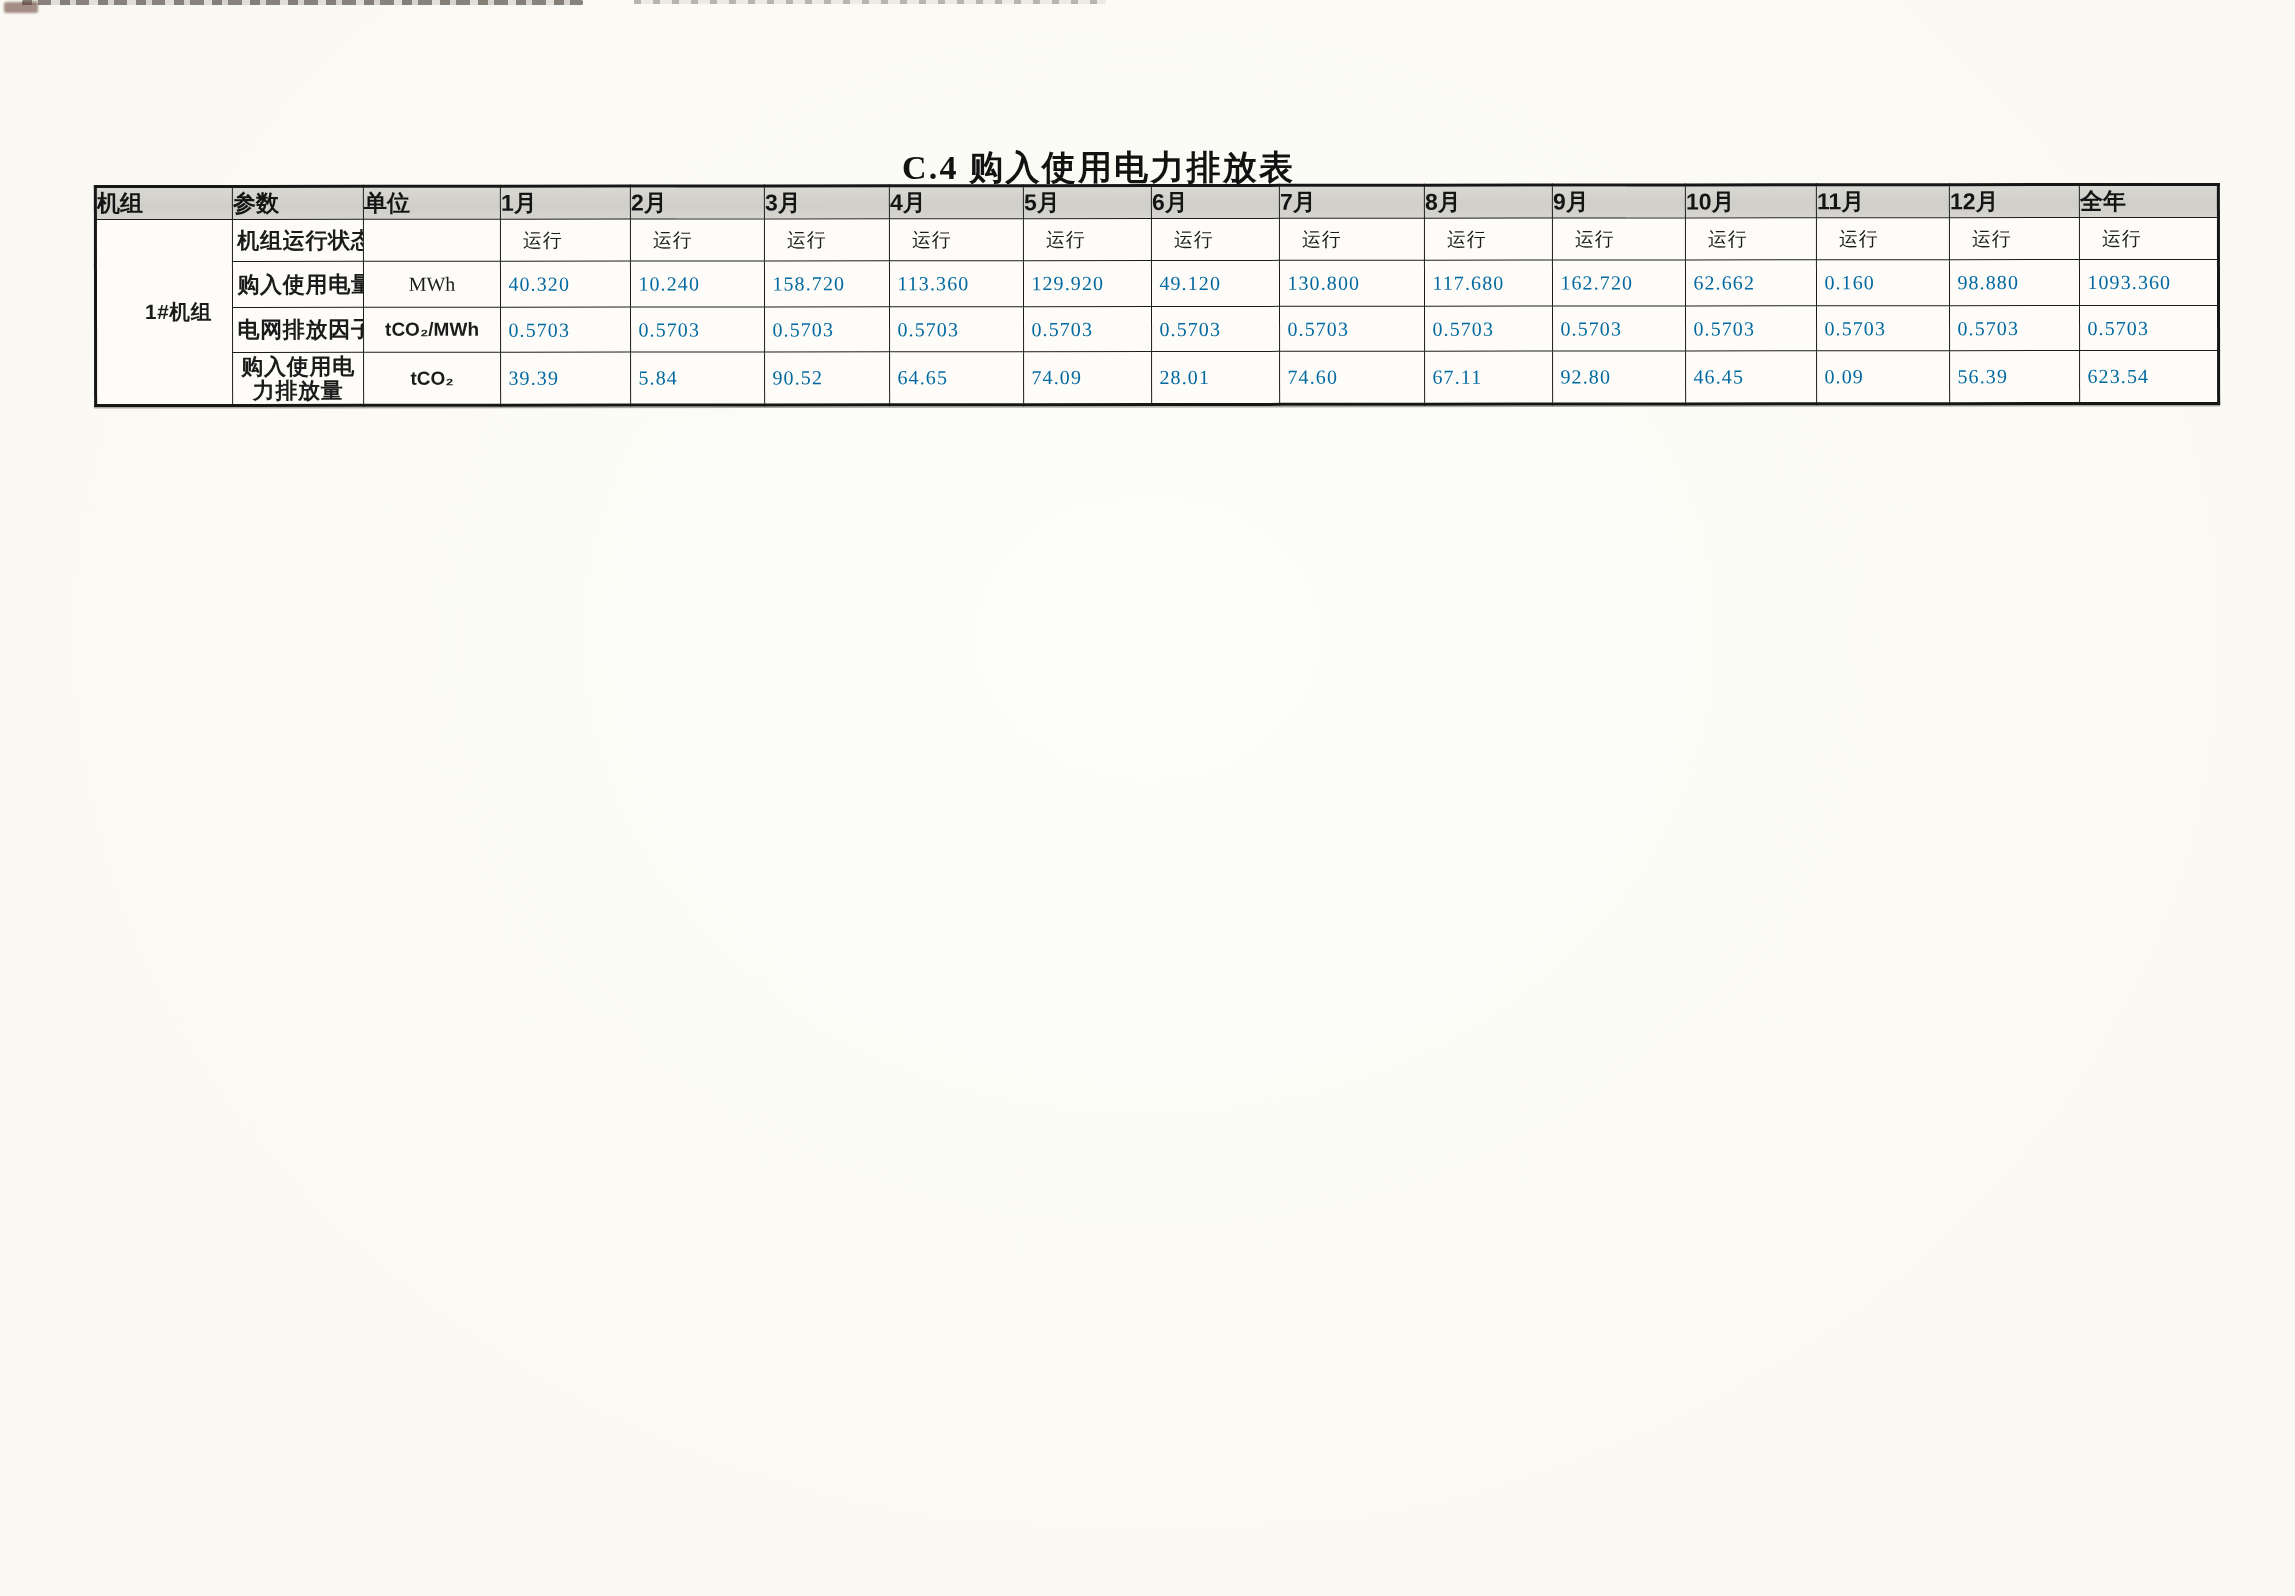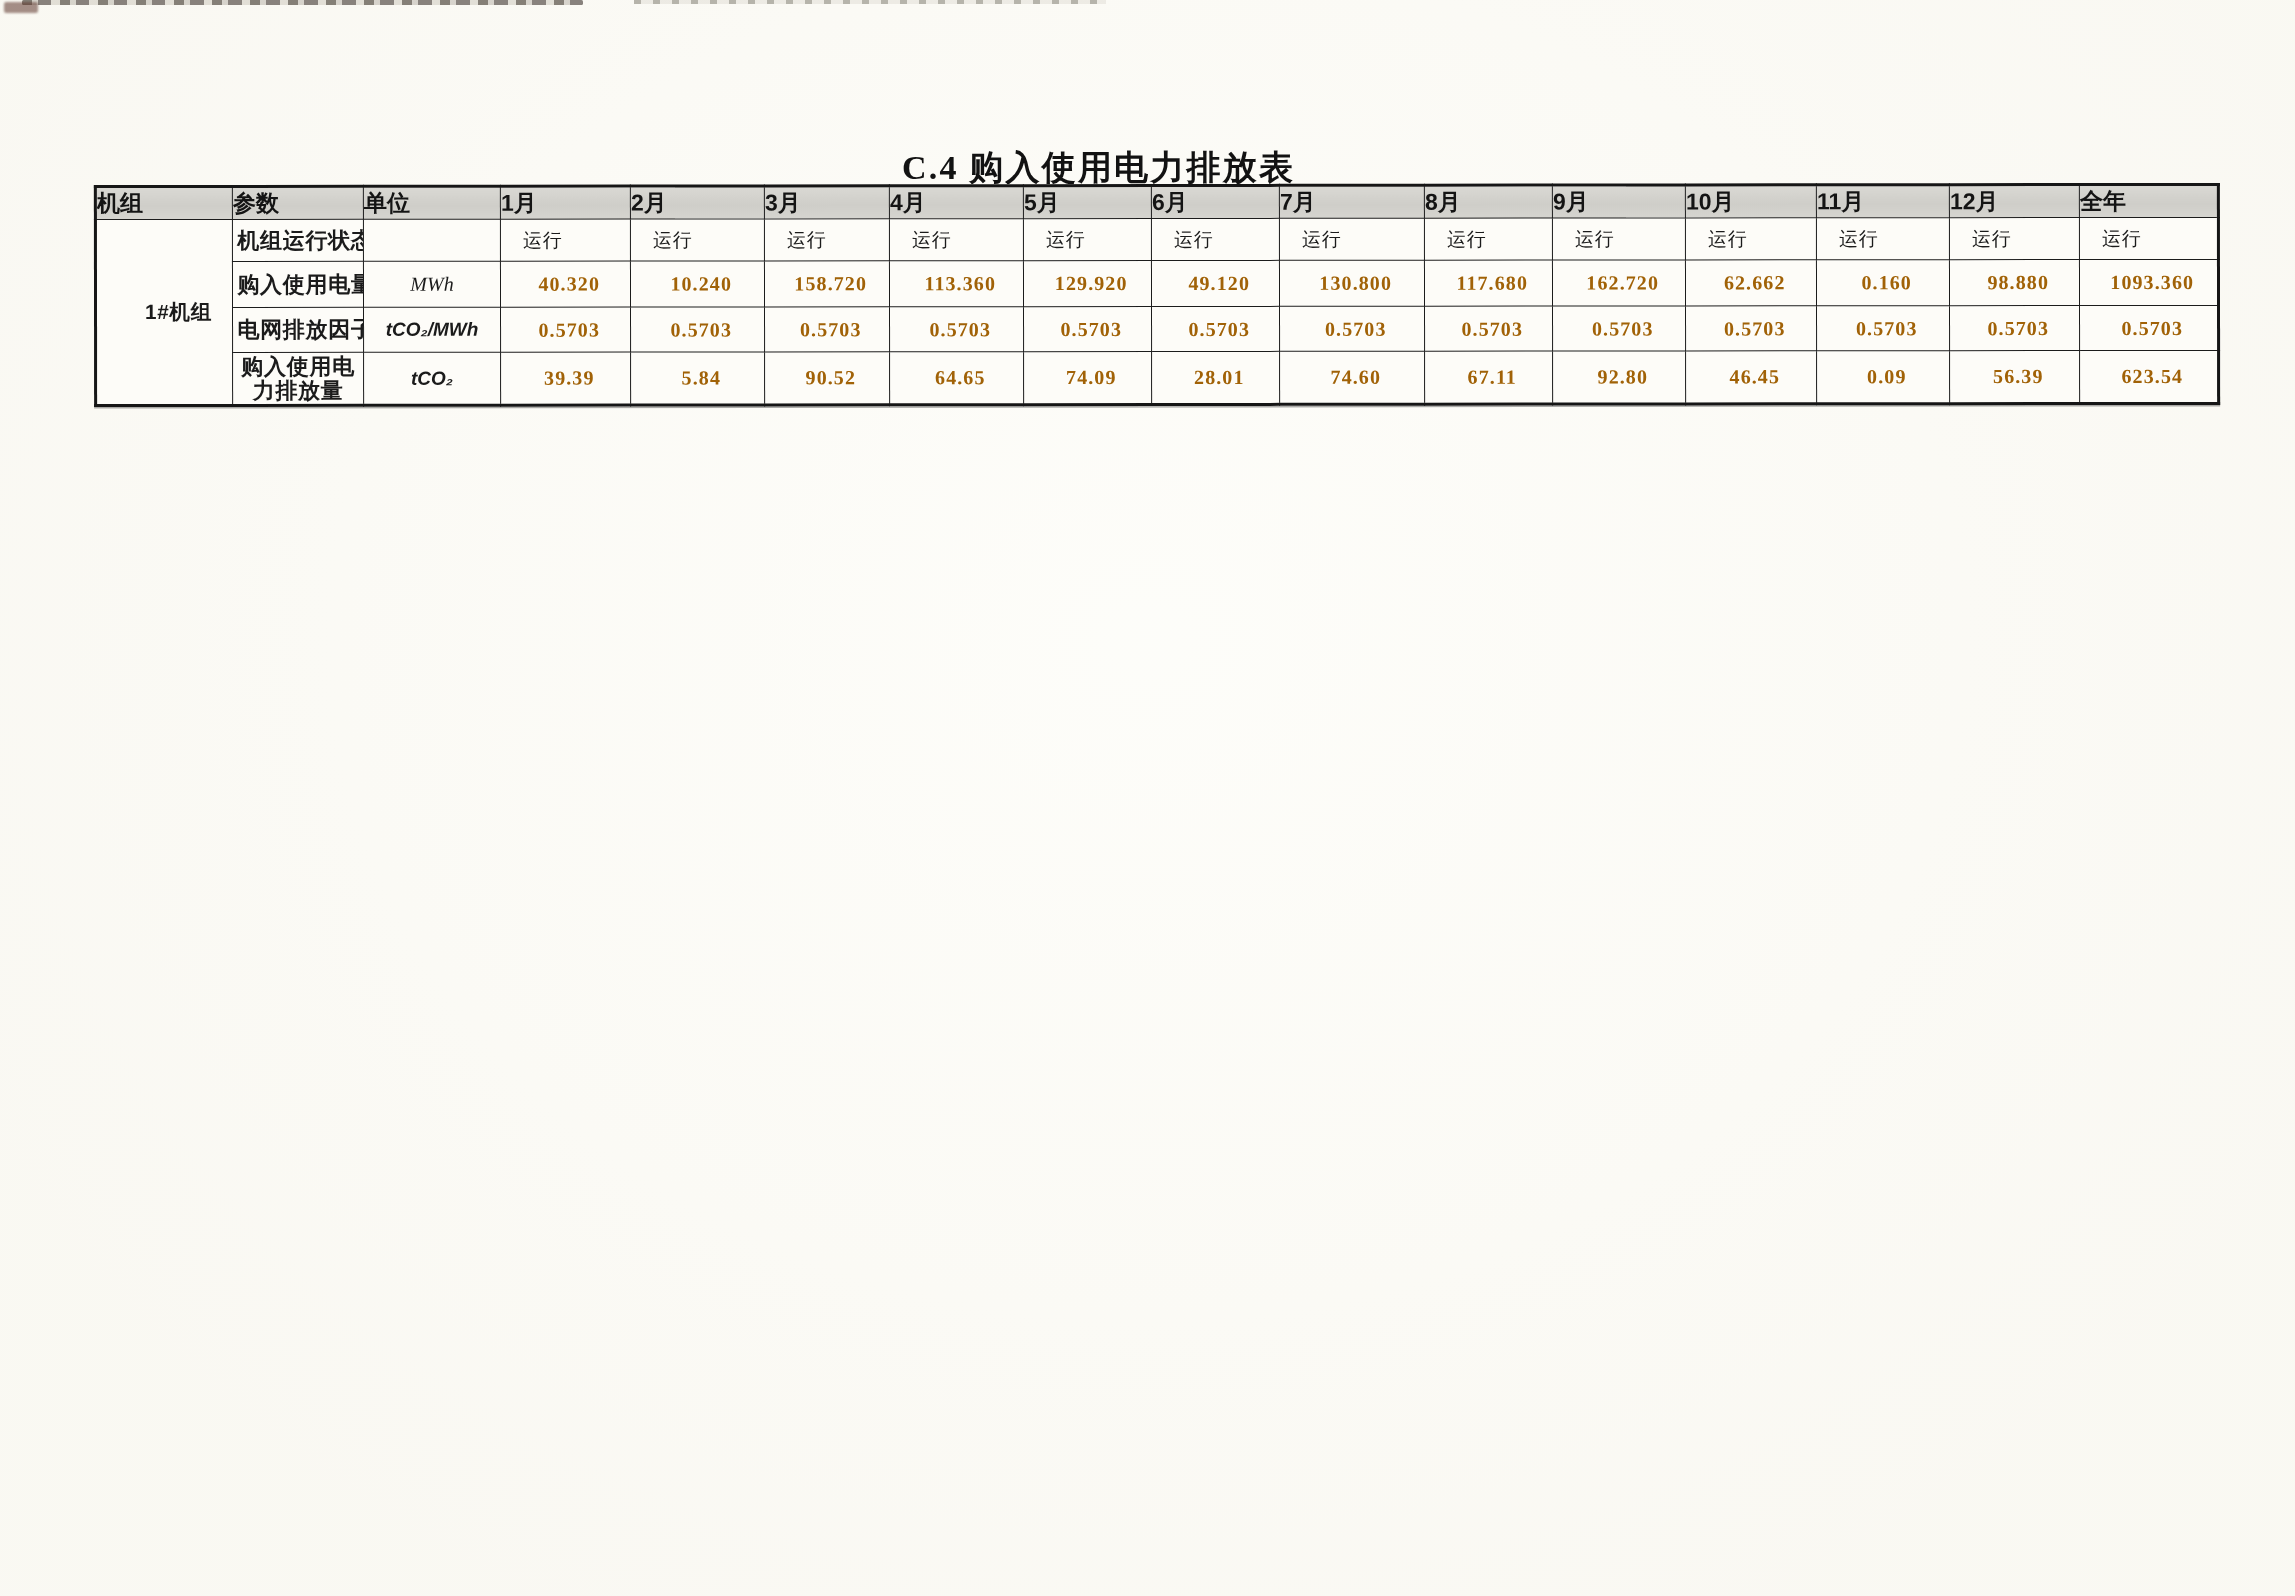--- a/index.html
+++ b/index.html
@@ -100,36 +100,34 @@
     padding: 1.5px 4.4px;
     letter-spacing: 0.7px;
   }
   td.param-cell.wrap { white-space: normal; line-height: 1.1; margin-top: 40px; }
   td.unit-cell {
     text-align: center;
     vertical-align: middle;
     font-size: 19px;
     font-weight: bold;
     font-family: "Liberation Sans", "DejaVu Sans", sans-serif;
-    font-style: italic;
   }
   td.unit-cell.serif {
     font-family: "Liberation Serif", "DejaVu Serif", serif;
     font-weight: 500;
     font-size: 20px;
   }
   td.value-cell {
-    text-align: center;
+    text-align: left;
     vertical-align: middle;
     padding-left: 7.4px;
     font-size: 20px;
     font-family: "Liberation Serif", "DejaVu Serif", serif;
     letter-spacing: 1.1px;
-    color: #a16207;
-    font-weight: bold;
+    color: #0369a1;
   }
   td.status-cell {
     text-align: left;
     vertical-align: middle;
     padding-left: 22px;
     font-size: 19px;
     font-weight: 500;
     letter-spacing: 0.7px;
   }
 </style>

